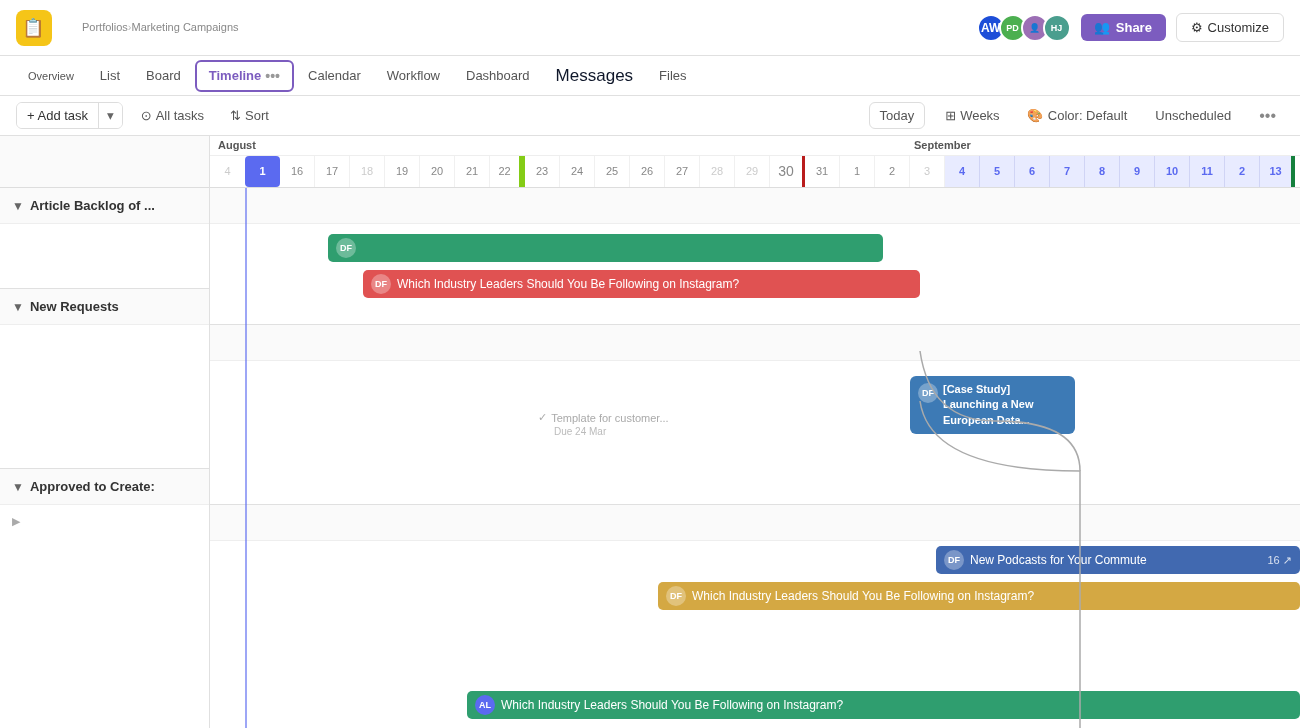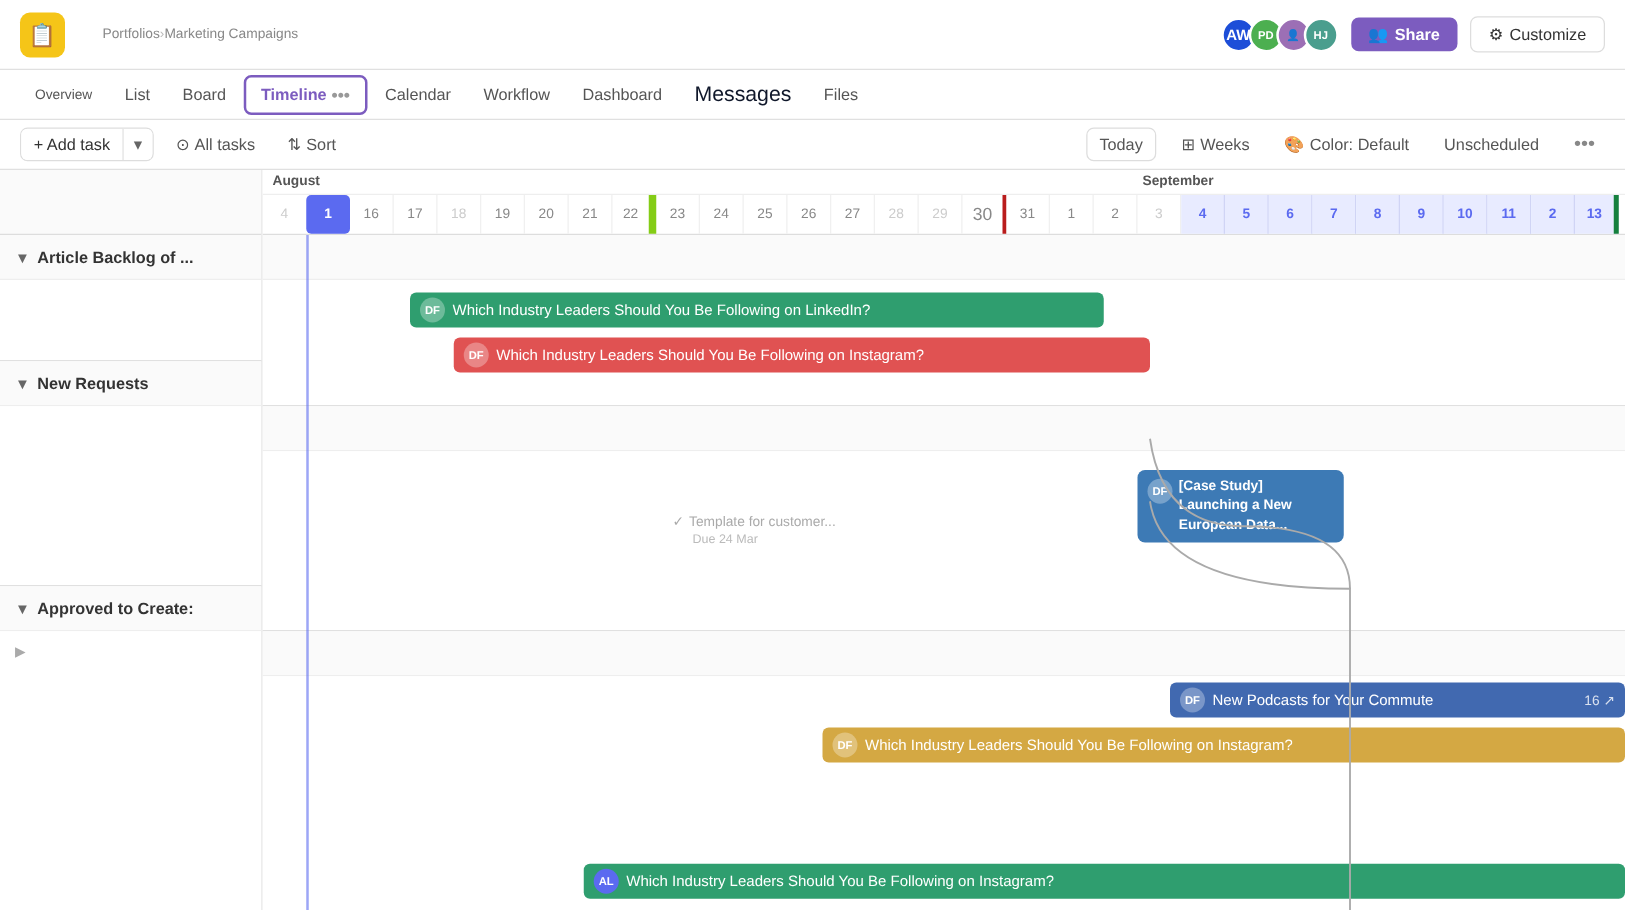--- a/index.html
+++ b/index.html
@@ -168,21 +168,20 @@
       <div style="position:absolute;top:0;bottom:0;left:35px;width:2px;background:#5b6af0;z-index:5;opacity:0.6;"></div>
 
       <div style="border-bottom:1px solid #e0e0e0;">
 
         <div style="height:36px;background:#fafafa;border-bottom:1px solid #eee;"></div>
 
         <div style="position:relative;height:100px;background:#fff;">
 
           <div style="position:absolute;top:10px;left:118px;width:555px;height:28px;background:#2f9e6f;border-radius:5px;display:flex;align-items:center;padding:0 8px;gap:6px;cursor:pointer;overflow:hidden;">
             <div style="width:20px;height:20px;border-radius:50%;background:rgba(255,255,255,0.3);display:flex;align-items:center;justify-content:center;font-size:9px;font-weight:700;color:#fff;flex-shrink:0;">DF</div>
-            <span style="font-size:12px;color:#fff;font-weight:500;white-space:nowrap;overflow:hidden;text-overflow:ellipsis;">Which Industry Leaders Should You Be Following on LinkedIn?</span>
           </div>
 
           <div style="position:absolute;top:46px;left:153px;width:557px;height:28px;background:#e05252;border-radius:5px;display:flex;align-items:center;padding:0 8px;gap:6px;cursor:pointer;overflow:hidden;">
             <div style="width:20px;height:20px;border-radius:50%;background:rgba(255,255,255,0.3);display:flex;align-items:center;justify-content:center;font-size:9px;font-weight:700;color:#fff;flex-shrink:0;">DF</div>
             <span style="font-size:12px;color:#fff;font-weight:500;white-space:nowrap;overflow:hidden;text-overflow:ellipsis;">Which Industry Leaders Should You Be Following on Instagram?</span>
           </div>
         </div>
       </div>
 
       <div style="border-bottom:1px solid #e0e0e0;">

